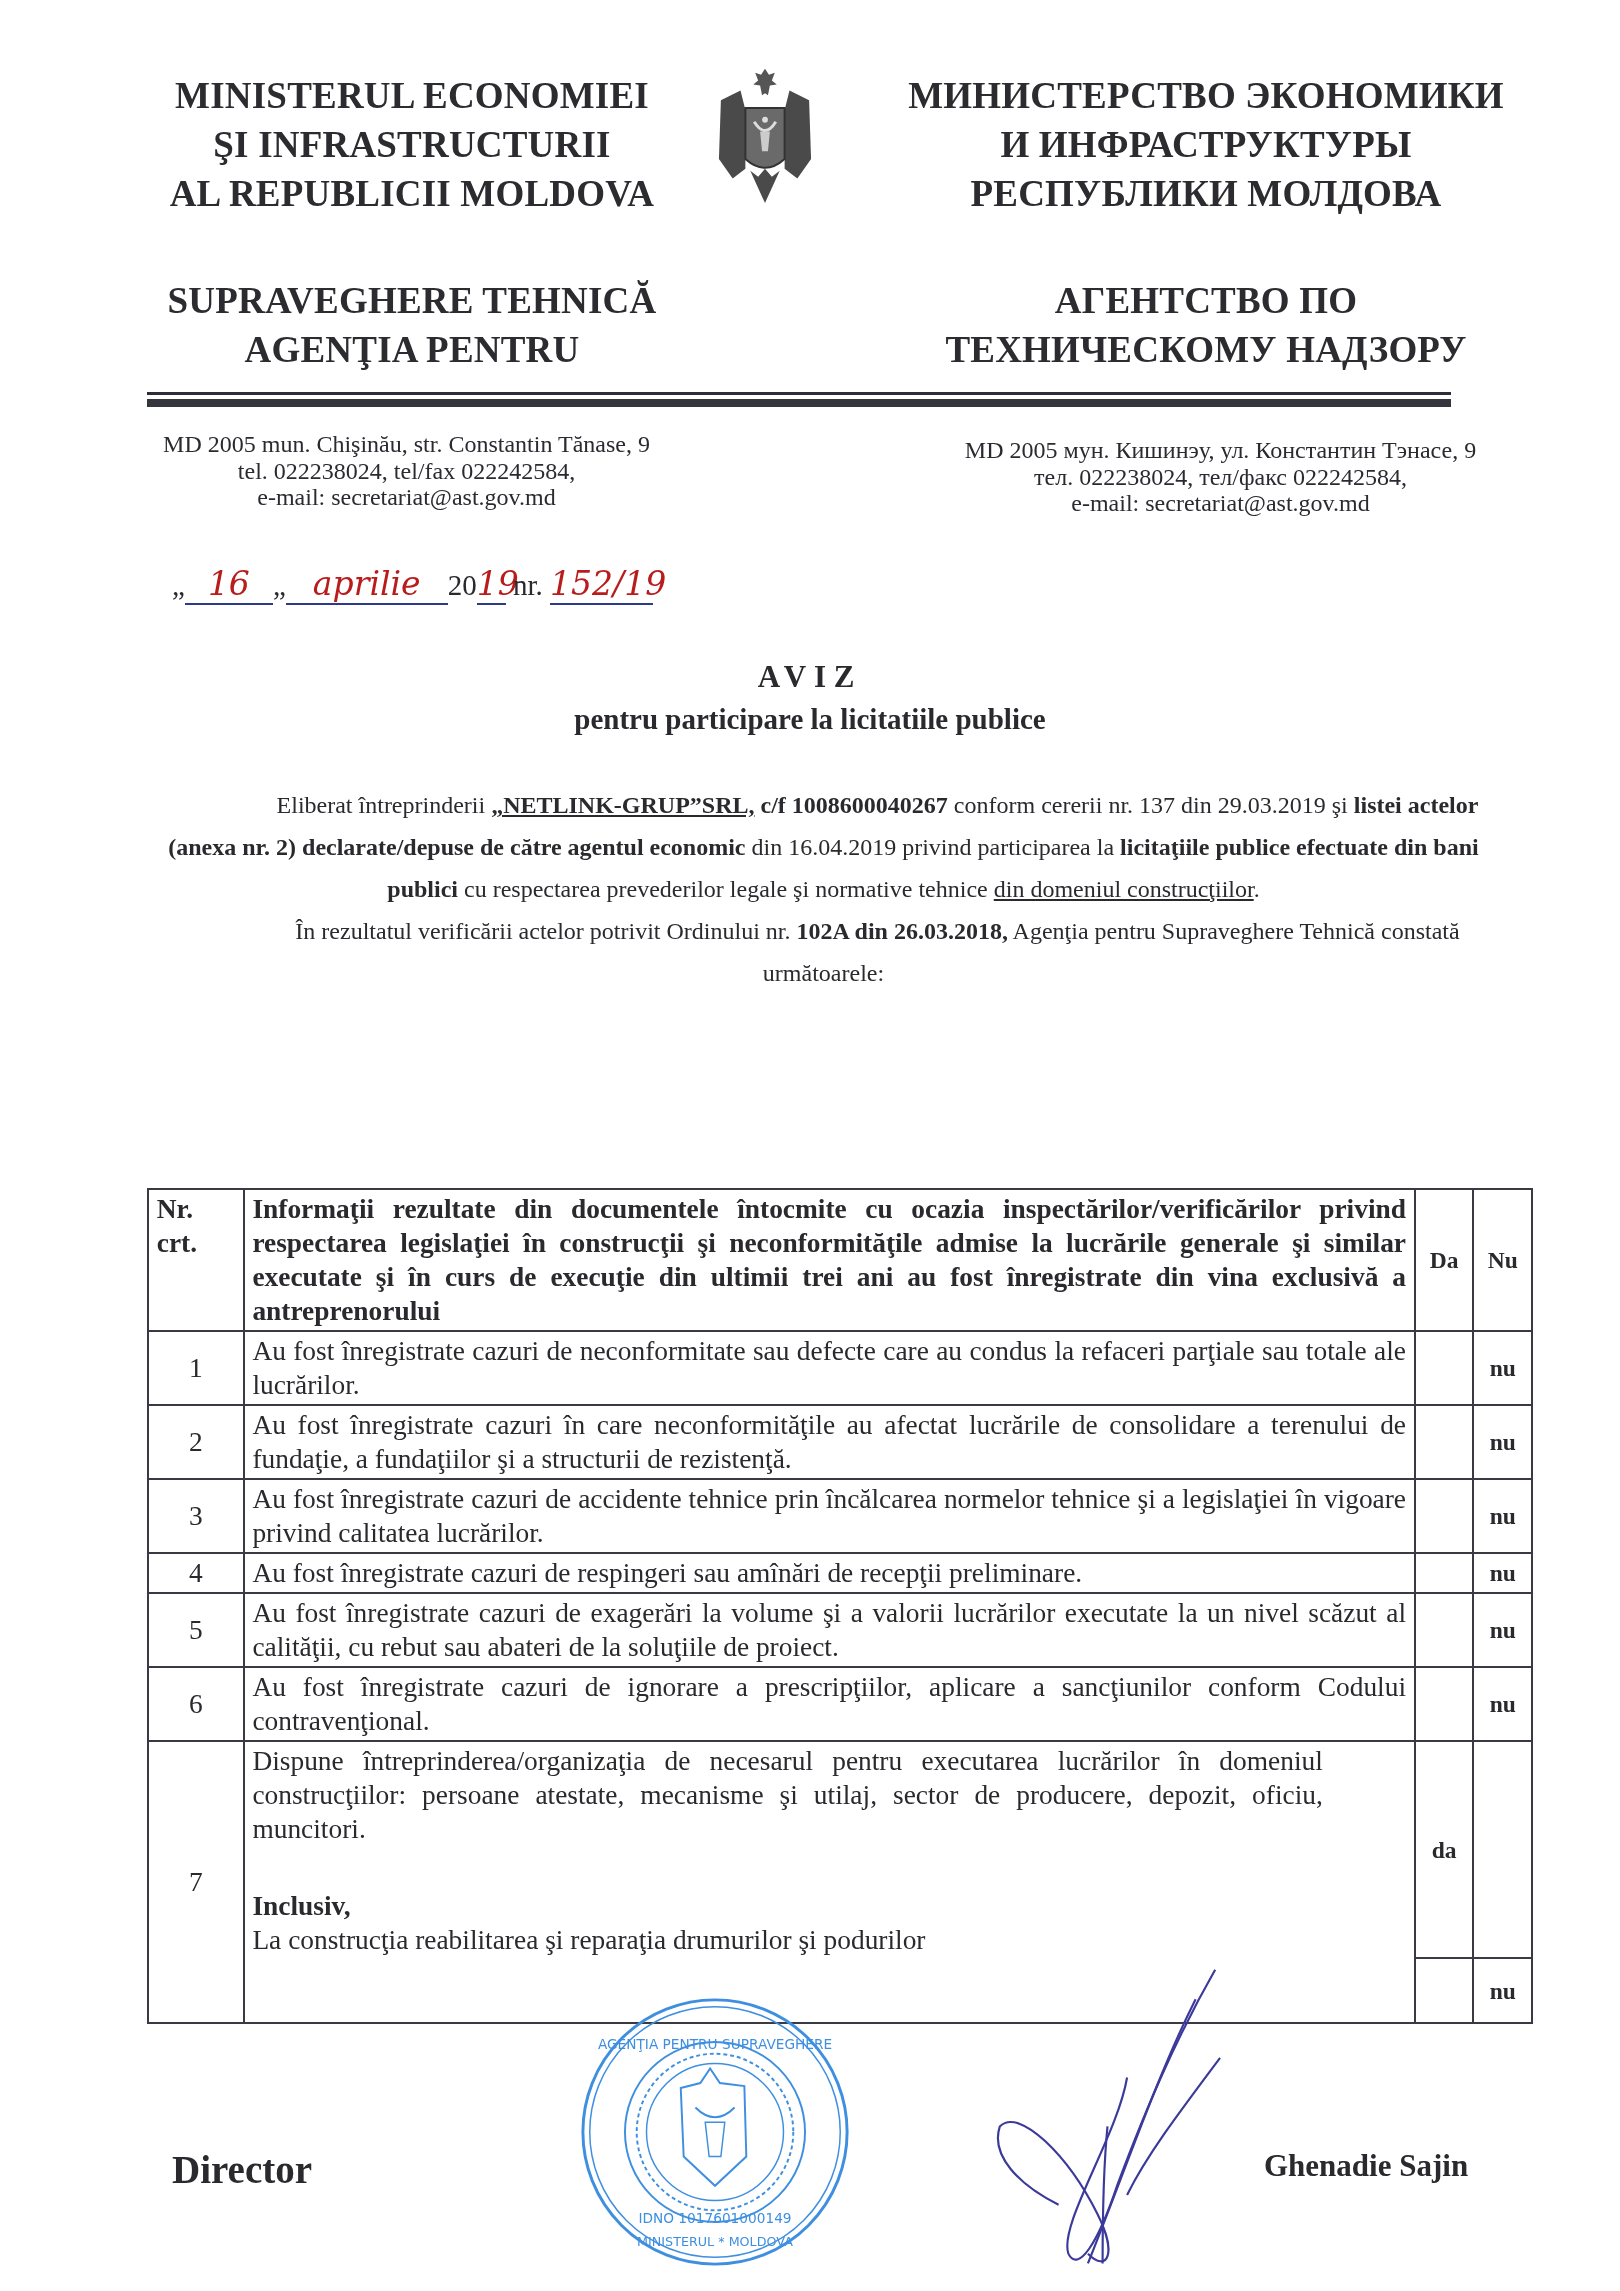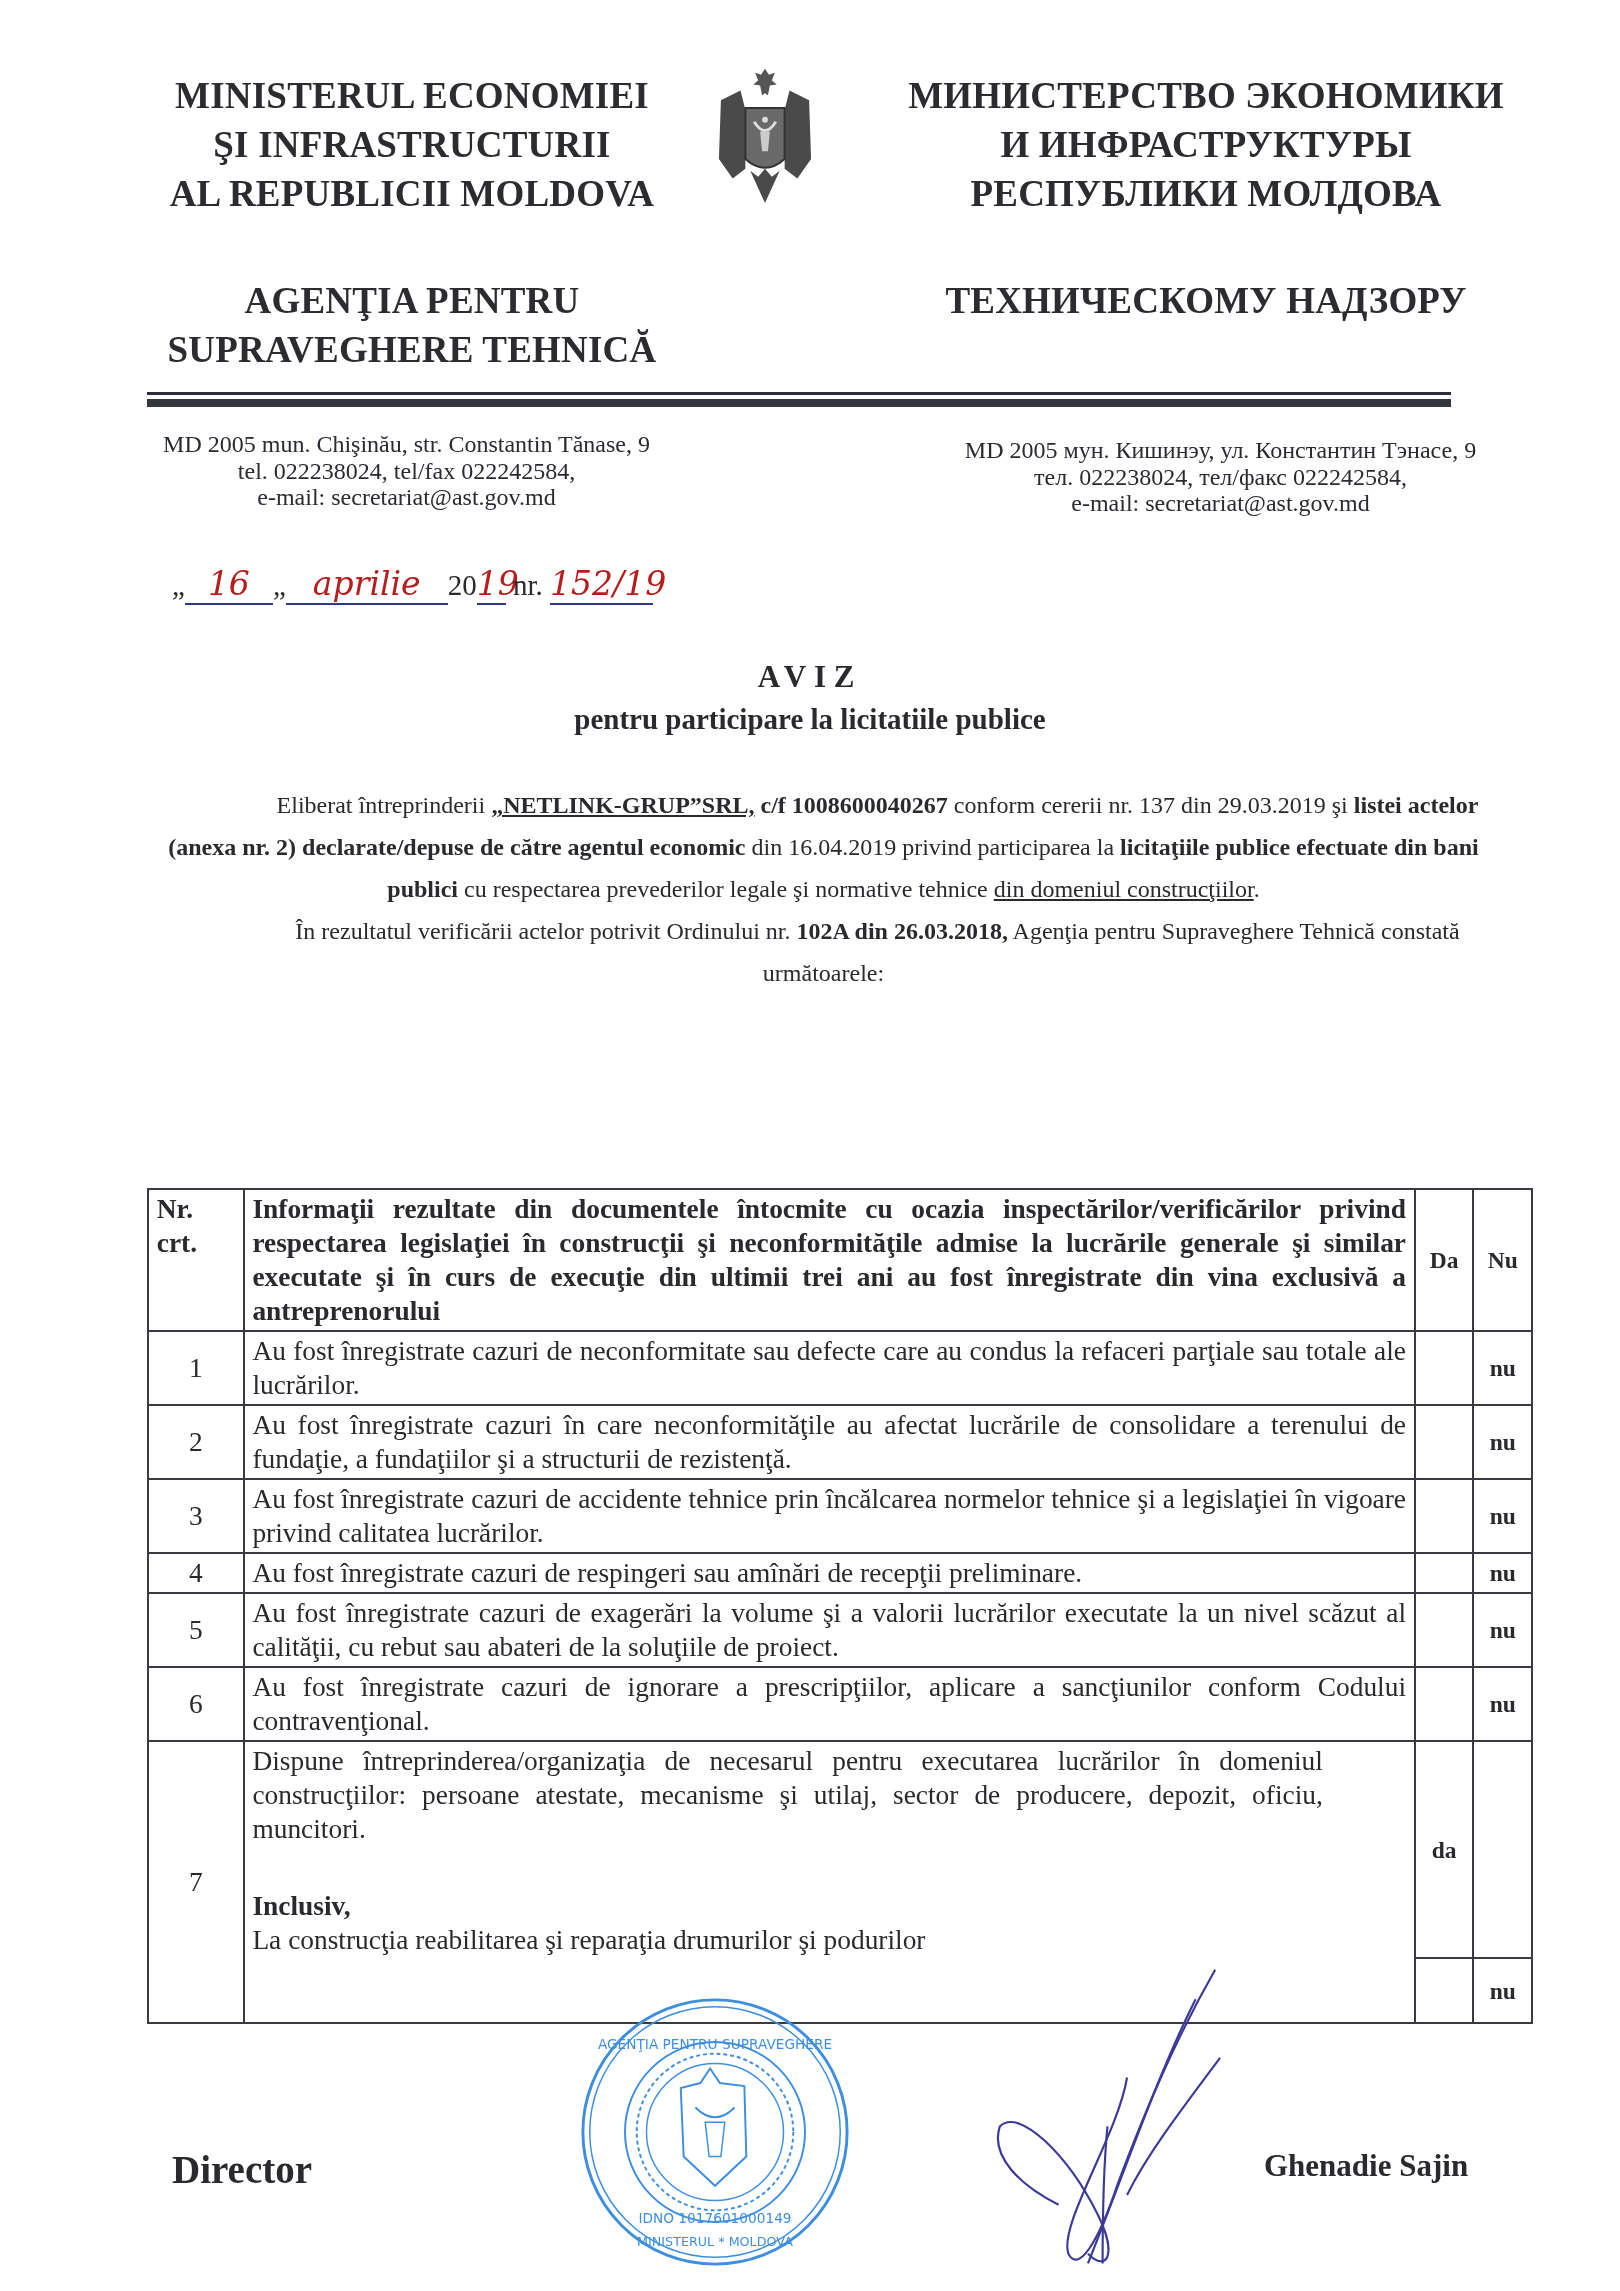--- a/index.html
+++ b/index.html
@@ -42,22 +42,22 @@
 </style>
 </head>
 <body>
 
 <div class="abs hdr hdr-left">
   <div>MINISTERUL ECONOMIEI</div>
   <div>ŞI INFRASTRUCTURII</div>
   <div>AL REPUBLICII MOLDOVA</div>
 </div>
 <div class="abs hdr agency-left">
+  <div>SUPRAVEGHERE TEHNICĂ</div>
   <div>AGENŢIA PENTRU</div>
-  <div>SUPRAVEGHERE TEHNICĂ</div>
 </div>
 
 <div class="abs coat">
   <svg width="108" height="147" viewBox="0 0 110 150">
     <path d="M55 8 l-4 6 l-6 -2 l3 8 l-5 4 l7 1 l2 10 l3 -2 l3 2 l2 -10 l7 -1 l-5 -4 l3 -8 l-6 2z" fill="#555"></path>
     <path d="M10 40 L30 30 L35 50 L35 110 L22 120 L8 100z" fill="#4a4a4a"></path>
     <path d="M100 40 L80 30 L75 50 L75 110 L88 120 L102 100z" fill="#4a4a4a"></path>
     <path d="M35 48 L75 48 L75 100 Q55 118 35 100z" fill="#6a6a6a" stroke="#333" stroke-width="2"></path>
     <path d="M44 62 Q55 80 66 62" fill="none" stroke="#ddd" stroke-width="3"></path>
     <circle cx="55" cy="60" r="3" fill="#ddd"></circle>
@@ -65,20 +65,21 @@
     <path d="M40 112 L55 145 L70 112 L62 118 L55 110 L48 118z" fill="#4a4a4a"></path>
   </svg>
 </div>
 
 <div class="abs hdr hdr-right">
   <div>МИНИСТЕРСТВО ЭКОНОМИКИ</div>
   <div>И ИНФРАСТРУКТУРЫ</div>
   <div>РЕСПУБЛИКИ МОЛДОВА</div>
 </div>
 <div class="abs hdr agency-right">
+  <div>АГЕНТСТВО ПО</div>
   <div>ТЕХНИЧЕСКОМУ НАДЗОРУ</div>
 </div>
 
 <div class="abs rule1"></div>
 <div class="abs rule2"></div>
 
 <div class="abs addr addr-left">
   <div>MD 2005 mun. Chişinău, str. Constantin Tănase, 9</div>
   <div>tel. 022238024, tel/fax 022242584,</div>
   <div>e-mail: secretariat@ast.gov.md</div>

